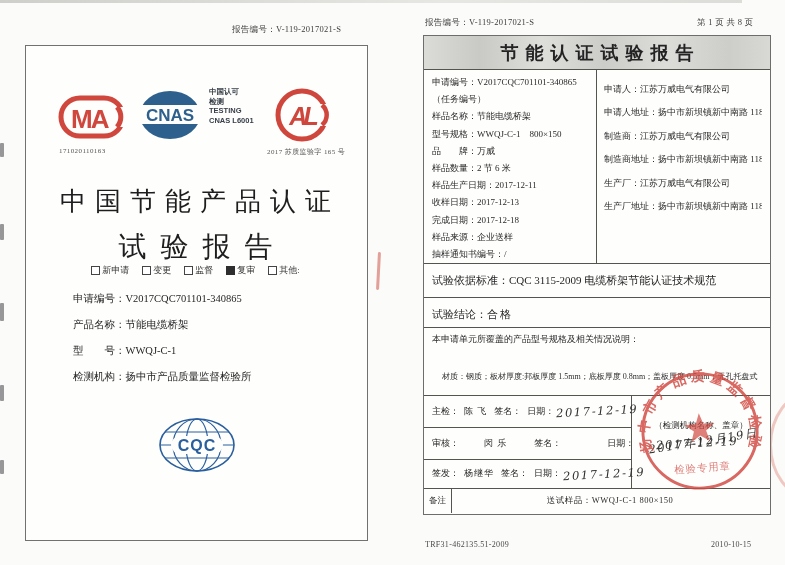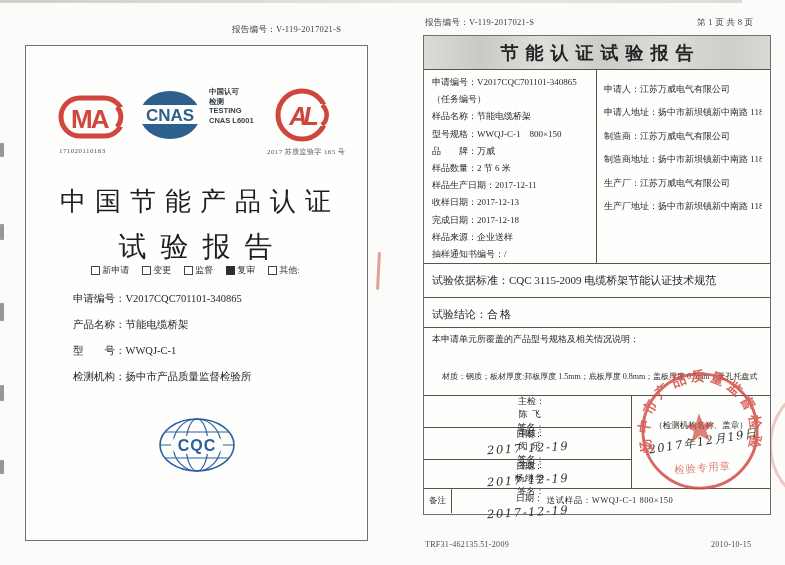--- a/index.html
+++ b/index.html
@@ -29,21 +29,21 @@
   .rp-frame{left:423px;top:35px;width:346px;height:478px;border:1.5px solid #6d6d6b;background:#fefefd;}
   .rp-title-bar{position:absolute;left:0;top:0;width:100%;height:33px;border-bottom:1.4px solid #54544f;
     background:linear-gradient(90deg,#dbdbd8 0%,#c9c9c6 16%,#dededb 34%,#ccccc9 52%,#dcdcd9 70%,#cdcdca 88%,#d8d8d5 100%);
     text-align:center;line-height:34px;font-size:18px;font-weight:bold;letter-spacing:7px;text-indent:7px;color:#232323;white-space:nowrap;}
   .hline{position:absolute;height:1px;background:#55554f;}
   .vline{position:absolute;width:1px;background:#55554f;}
   .info-col{position:absolute;font-size:9px;color:#2a2a2a;white-space:nowrap;}
   .info-col div{overflow:hidden;}
   .rp-text{position:absolute;font-size:11px;color:#272727;white-space:nowrap;}
   .cov-para{position:absolute;font-size:8px;line-height:10.8px;color:#2d2d2d;white-space:normal;}
-  .sig-row{position:absolute;left:0;width:207px;display:flex;align-items:center;font-size:9px;color:#262626;white-space:nowrap;flex-direction:column;}
+  .sig-row{position:absolute;left:0;width:207px;display:flex;align-items:center;font-size:9px;color:#262626;white-space:nowrap;}
   .sig-row .role{margin-left:8px;}
   .sig-row .name{margin-left:5px;letter-spacing:1px;}
   .sig-row .slabel{margin-left:7px;}
   .sig-row .dlabel{margin-left:4px;}
   .hand{display:inline-block;font-style:italic;color:#30302f;letter-spacing:1.6px;
     font-family:"DejaVu Serif","Liberation Serif",serif;}
   .hand-date{font-size:11.5px;transform:rotate(-3deg);margin-left:2px;}
   .scribble{margin-left:2px;margin-top:-6px;}
   .stamp-note{position:absolute;left:213px;top:384px;width:128px;text-align:center;font-size:8.5px;color:#2a2a2a;white-space:nowrap;}
   .stamp-date{position:absolute;left:224px;top:398px;font-size:11.5px;transform:rotate(-9deg);}
@@ -202,21 +202,21 @@
     <div class="sig-row" style="top:359px;height:32px;">
       <span class="role">主检：</span>
       <span class="name">陈 飞</span>
       <span class="slabel">签名：</span>
       <svg class="scribble" width="38" height="20" viewBox="0 0 38 20">
         <path d="M3 15 C7 2 11 17 15 6 S23 16 28 5 S34 14 36 9" fill="none" stroke="#333" stroke-width="1.5"></path>
       </svg>
       <span class="dlabel">日期：</span>
       <span class="hand hand-date">2017-12-19</span>
     </div>
-    <div class="sig-row" style="top:391px;height:32px;">
+    <div class="sig-row" style="top:391px;height:32px;gap:20px;">
       <span class="role">审核：</span>
       <span class="name">闵 乐</span>
       <span class="slabel">签名：</span>
       <svg class="scribble" width="38" height="20" viewBox="0 0 38 20">
         <path d="M3 12 C6 4 9 18 14 8 C18 2 20 16 26 7 S33 15 36 6" fill="none" stroke="#333" stroke-width="1.5"></path>
       </svg>
       <span class="dlabel">日期：</span>
       <span class="hand hand-date">2017-12-19</span>
     </div>
     <div class="sig-row" style="top:423px;height:29px;">

